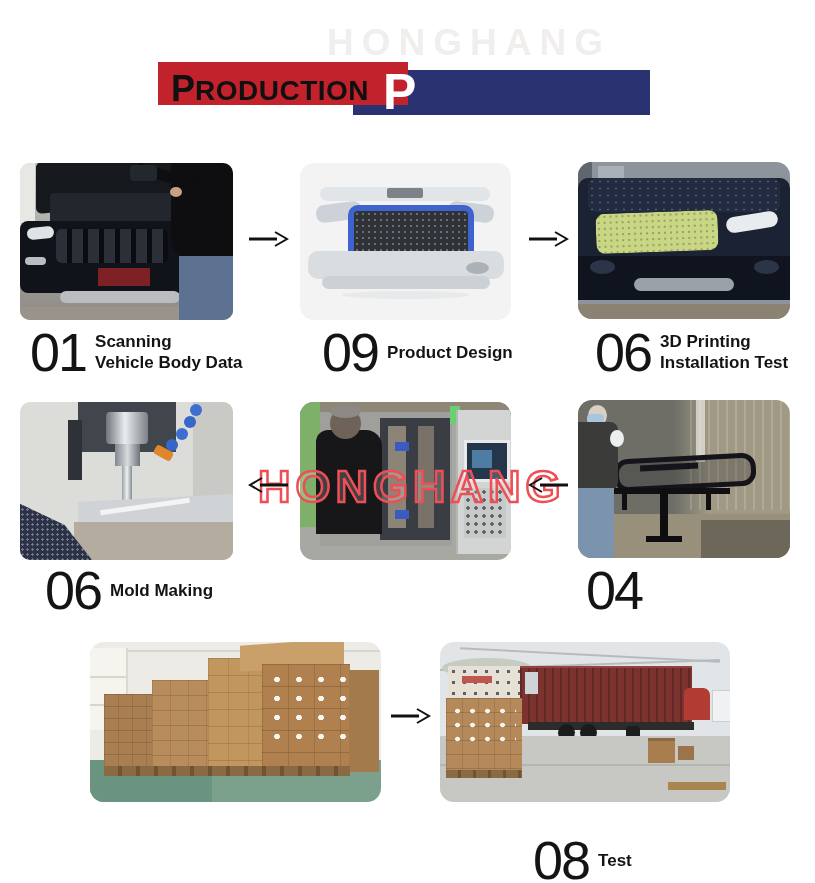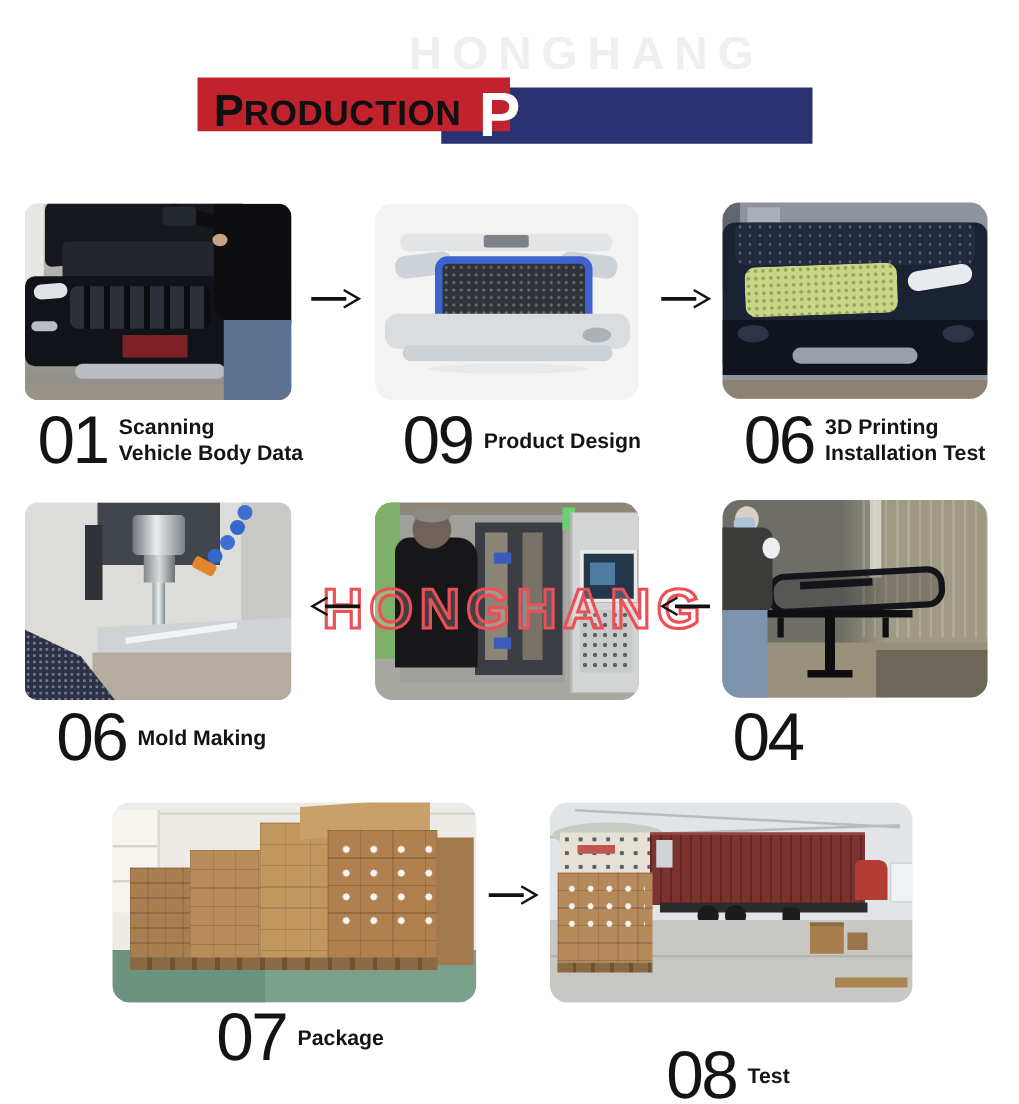--- a/index.html
+++ b/index.html
@@ -253,26 +253,20 @@
     <div class="ab" style="right:4px;bottom:12px;width:58px;height:8px;background:#a9854f;"></div>
   </div>
 
   <div class="arrow" style="left:390px;top:706px;">
     <svg width="42" height="20" viewBox="0 0 42 20">
         <line x1="1" y1="10" x2="29" y2="10" stroke="#111" stroke-width="3"></line>
         <polyline points="27,3 39,10 27,17" fill="none" stroke="#111" stroke-width="2"></polyline>
       </svg>
   </div>
 
-  <div class="step" style="left:173px;top:806px;">
-    <span class="num">07</span>
-    <span class="txt">
-        <span>Package</span>
-      </span>
-  </div>
   <div class="step" style="left:533px;top:836px;">
     <span class="num">08</span>
     <span class="txt">
         <span>Test</span>
       </span>
   </div>
 
 </div>
 
 </body></html>

